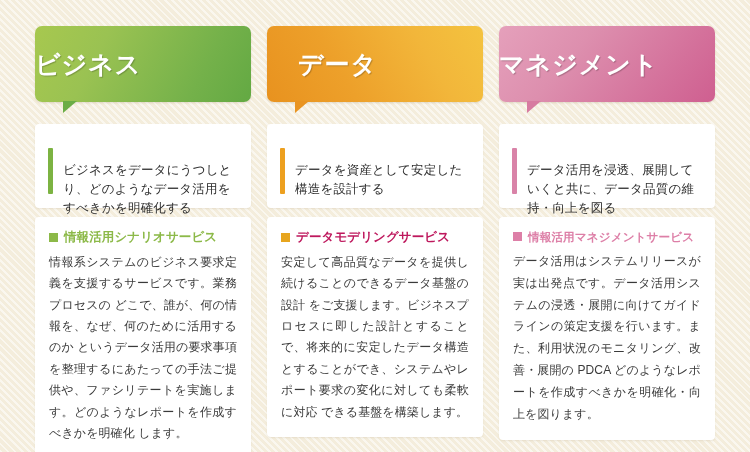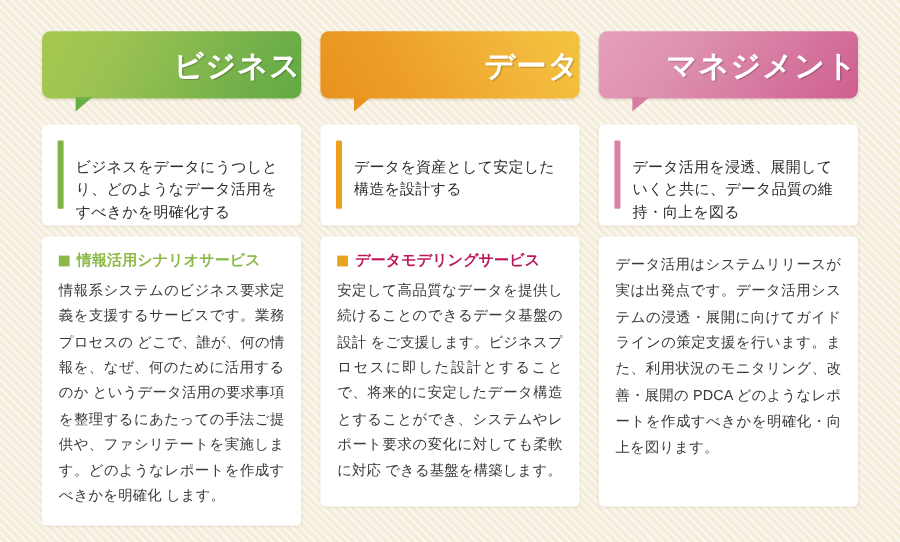--- a/index.html
+++ b/index.html
@@ -41,24 +41,24 @@
   .column.col-wide { width: 216px; }
 
   
   .bubble-wrap {
     position: relative;
     margin-bottom: 22px;
   }
   .bubble {
     position: relative;
     border-radius: 7px;
-    height: 56px;
+    height: 76px;
     display: flex;
     align-items: center;
-    justify-content: flex-end;
+    justify-content: flex-start;
     box-shadow: 0 1px 2px rgba(120,100,60,0.18);
   }
   .bubble-label {
     color: #ffffff;
     font-size: 25px;
     font-weight: bold;
     letter-spacing: 1px;
     text-shadow: 1px 1px 1px rgba(0,0,0,0.22);
     white-space: nowrap;
   }
@@ -93,21 +93,21 @@
   .col-management .bubble-tail { border-top-color: #d77ba1; }
 
   
   .card {
     background: #ffffff;
     border-radius: 4px;
     box-shadow: 0 1px 2px rgba(140,120,80,0.13);
   }
 
   .lead-card {
-    padding: 13px 14px 14px 13px;
+    padding: 24px 14px 14px 13px;
     height: 84px;
     box-sizing: border-box;
     display: flex;
     align-items: flex-start;
     margin-bottom: 9px;
   }
   .accent-bar {
     width: 5px;
     align-self: stretch;
     flex: 0 0 5px;
@@ -224,17 +224,21 @@
       </div>
       <span class="bubble-tail"></span>
     </div>
 
     <div class="card lead-card">
       <span class="accent-bar"></span>
       <p class="lead-text">データ活用を浸透、展開していくと共に、データ品質の維持・向上を図る</p>
     </div>
 
     <div class="card body-card">
+      <h3 class="svc-title">
+        <span class="svc-marker"></span>
+        <span>情報活用マネジメントサービス</span>
+      </h3>
       <p class="svc-body">データ活用はシステムリリースが実は出発点です。データ活用システムの浸透・展開に向けてガイドラインの策定支援を行います。また、利用状況のモニタリング、改善・展開の PDCA どのようなレポートを作成すべきかを明確化・向上を図ります。</p>
     </div>
   </div>
 
 </div>
 
 </body></html>

